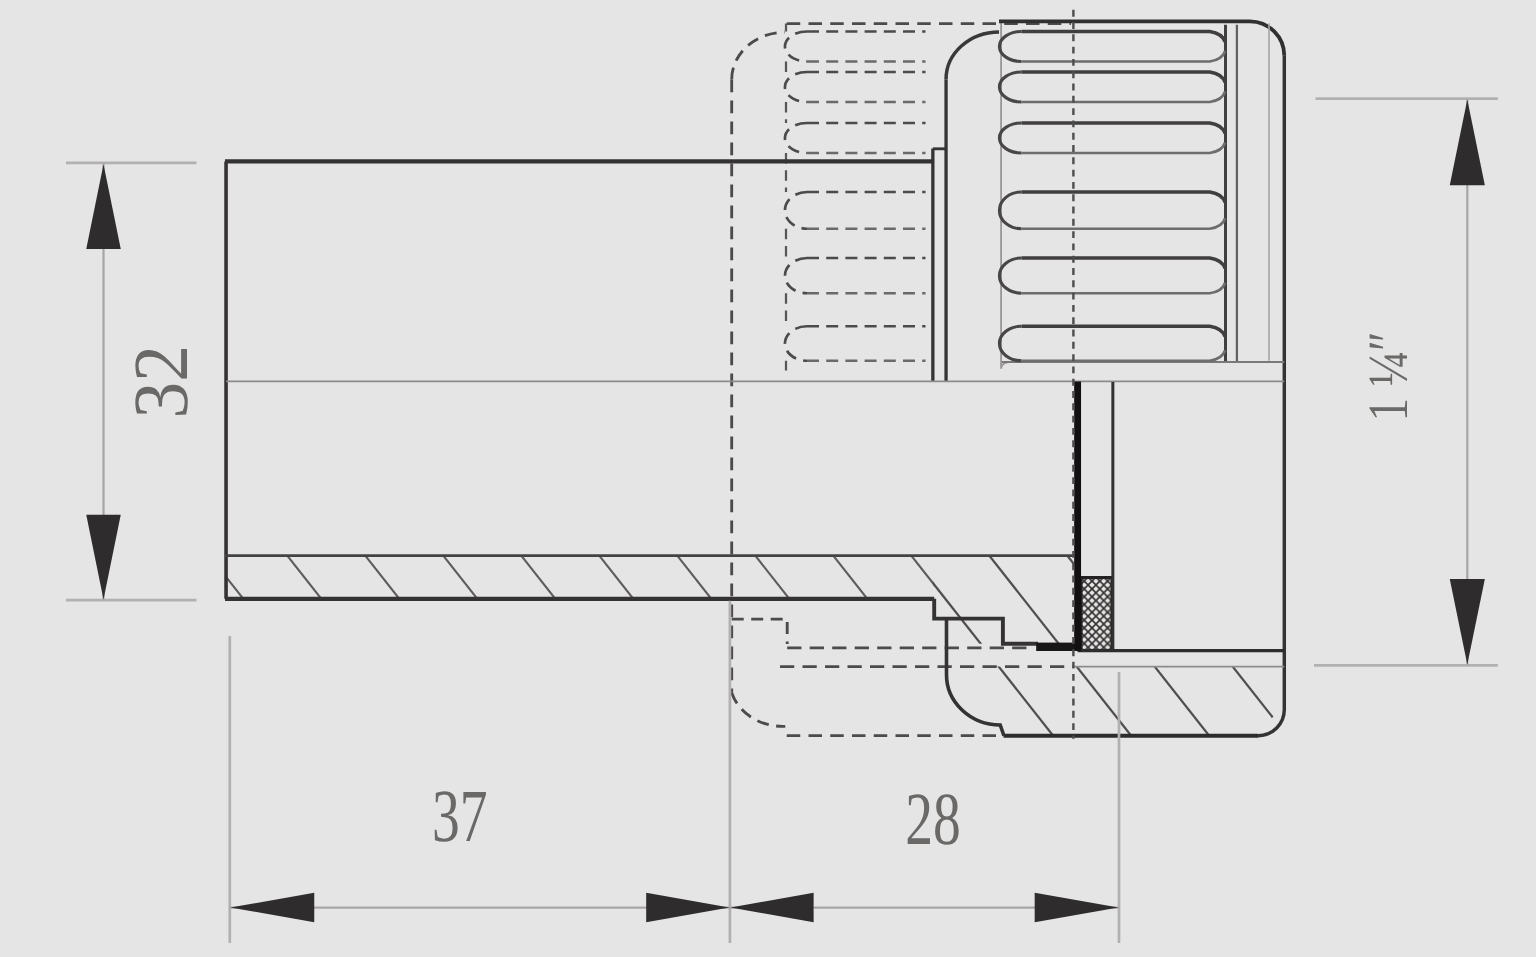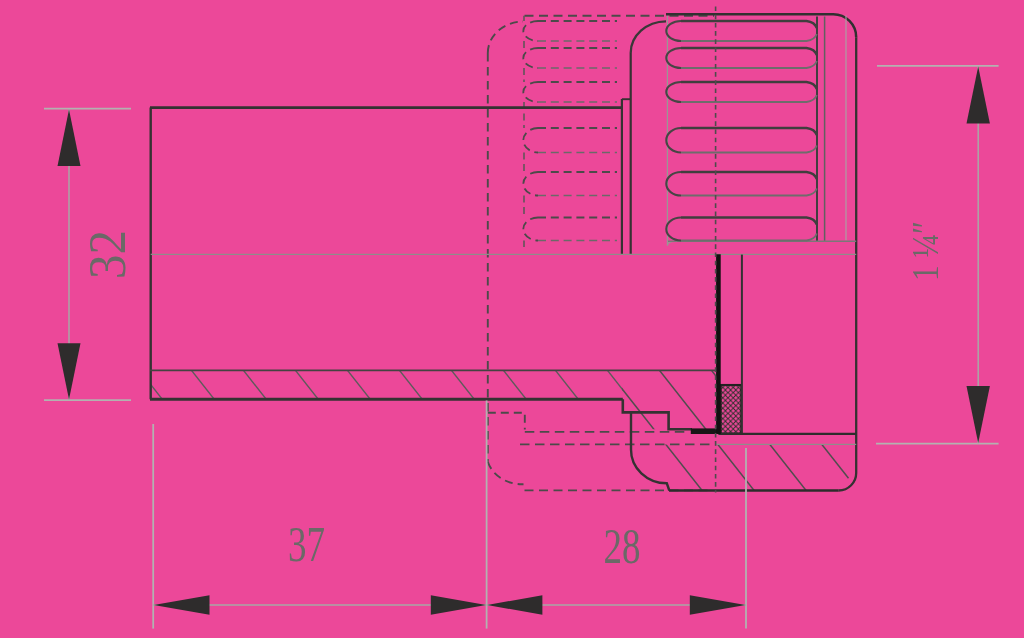--- a/index.html
+++ b/index.html
@@ -1,17 +1,17 @@
 <!DOCTYPE html>
 <html><head>
 <meta charset="utf-8">
 <style>
   html,body{margin:0;padding:0;background:#fdfdfd;}
   body{width:1024px;height:638px;overflow:hidden;}
-  .sheet{width:1024px;height:638px;position:relative;background:#ec4899;}
+  .sheet{width:1024px;height:638px;position:relative;background:#e5e5e5;}
   svg{display:block;}
   .soft{filter:blur(0.45px);}
   text{font-family:"Liberation Serif","DejaVu Serif",serif;fill:#6b6967;}
 </style>
 </head>
 <body>
 
 <div class="sheet">
 <svg class="soft" width="1024" height="638" viewBox="0 0 1024 638">
   <defs>

